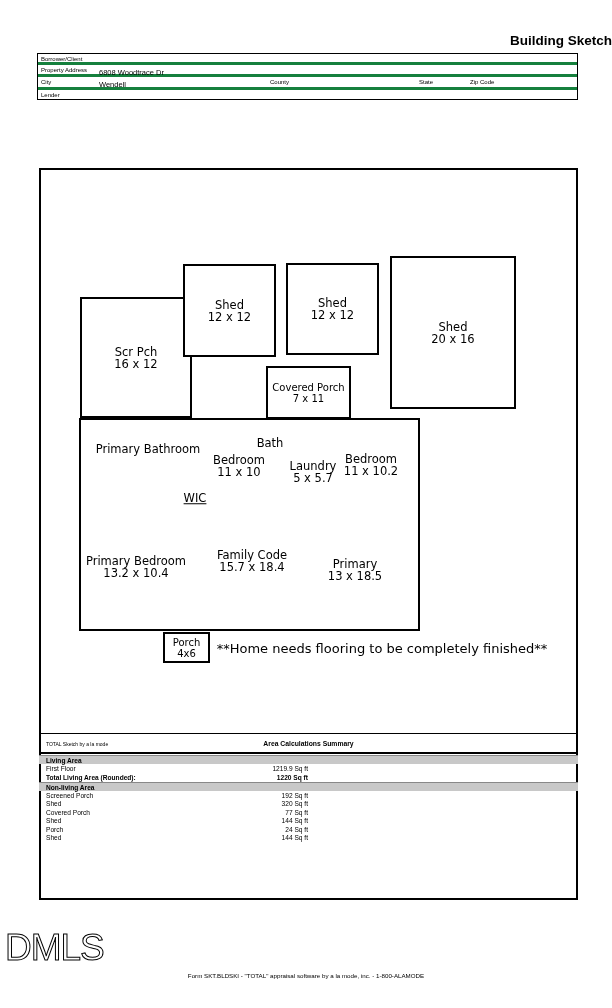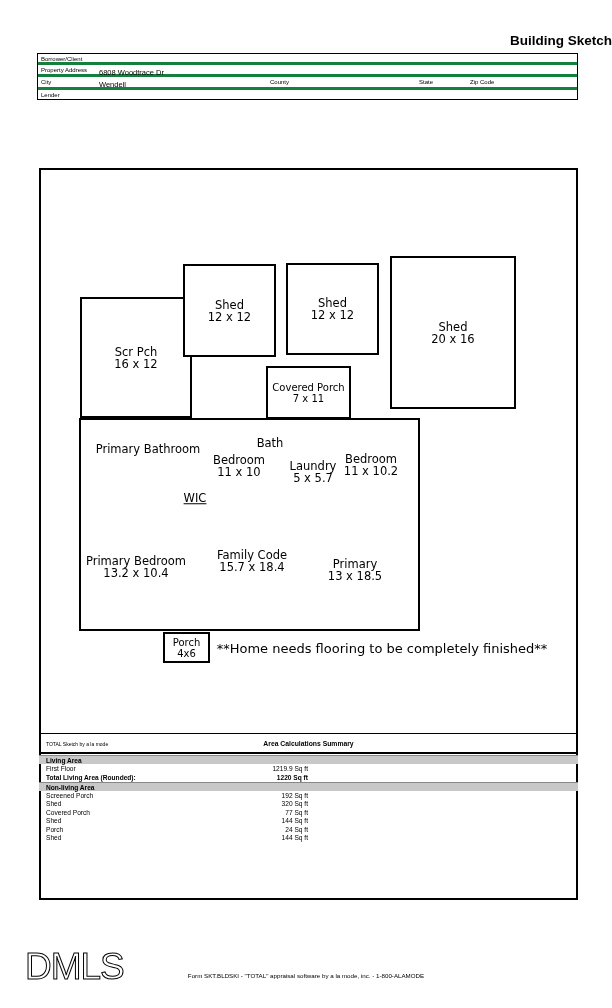--- a/index.html
+++ b/index.html
@@ -61,22 +61,22 @@
   .sum-thick-line { left:39px; top:751.5px; width:539px; height:2.5px; background:#000; }
 
   .sum-row { position:absolute; left:39px; width:539px; height:9px; font-size:6.6px; }
   .sum-row .lab { position:absolute; left:7px; top:1px; white-space:nowrap; }
   .sum-row .val { position:absolute; left:0; top:1px; width:269px; text-align:right; white-space:nowrap; }
   .sum-band { background:#c8c8c8; font-weight:bold; border-top:0.5px solid #888; }
   .sum-bold { font-weight:bold; }
 
   
   .dmls-logo {
-    left:5px; top:946px; font-size:37px; font-family:"Liberation Sans", sans-serif;
-    letter-spacing:-1px; color:transparent;margin-left:20px; -webkit-text-stroke:1px #000;
+    left:5px; top:927px; font-size:37px; font-family:"Liberation Sans", sans-serif;
+    letter-spacing:-1px; color:transparent; -webkit-text-stroke:1px #000;
   }
   .footer-line {
     left:0; top:972px; width:612px; text-align:center; font-size:6.2px; white-space:nowrap;
   }
 </style>
 </head>
 <body>
 
 <div class="abs page-title">Building Sketch</div>
 

